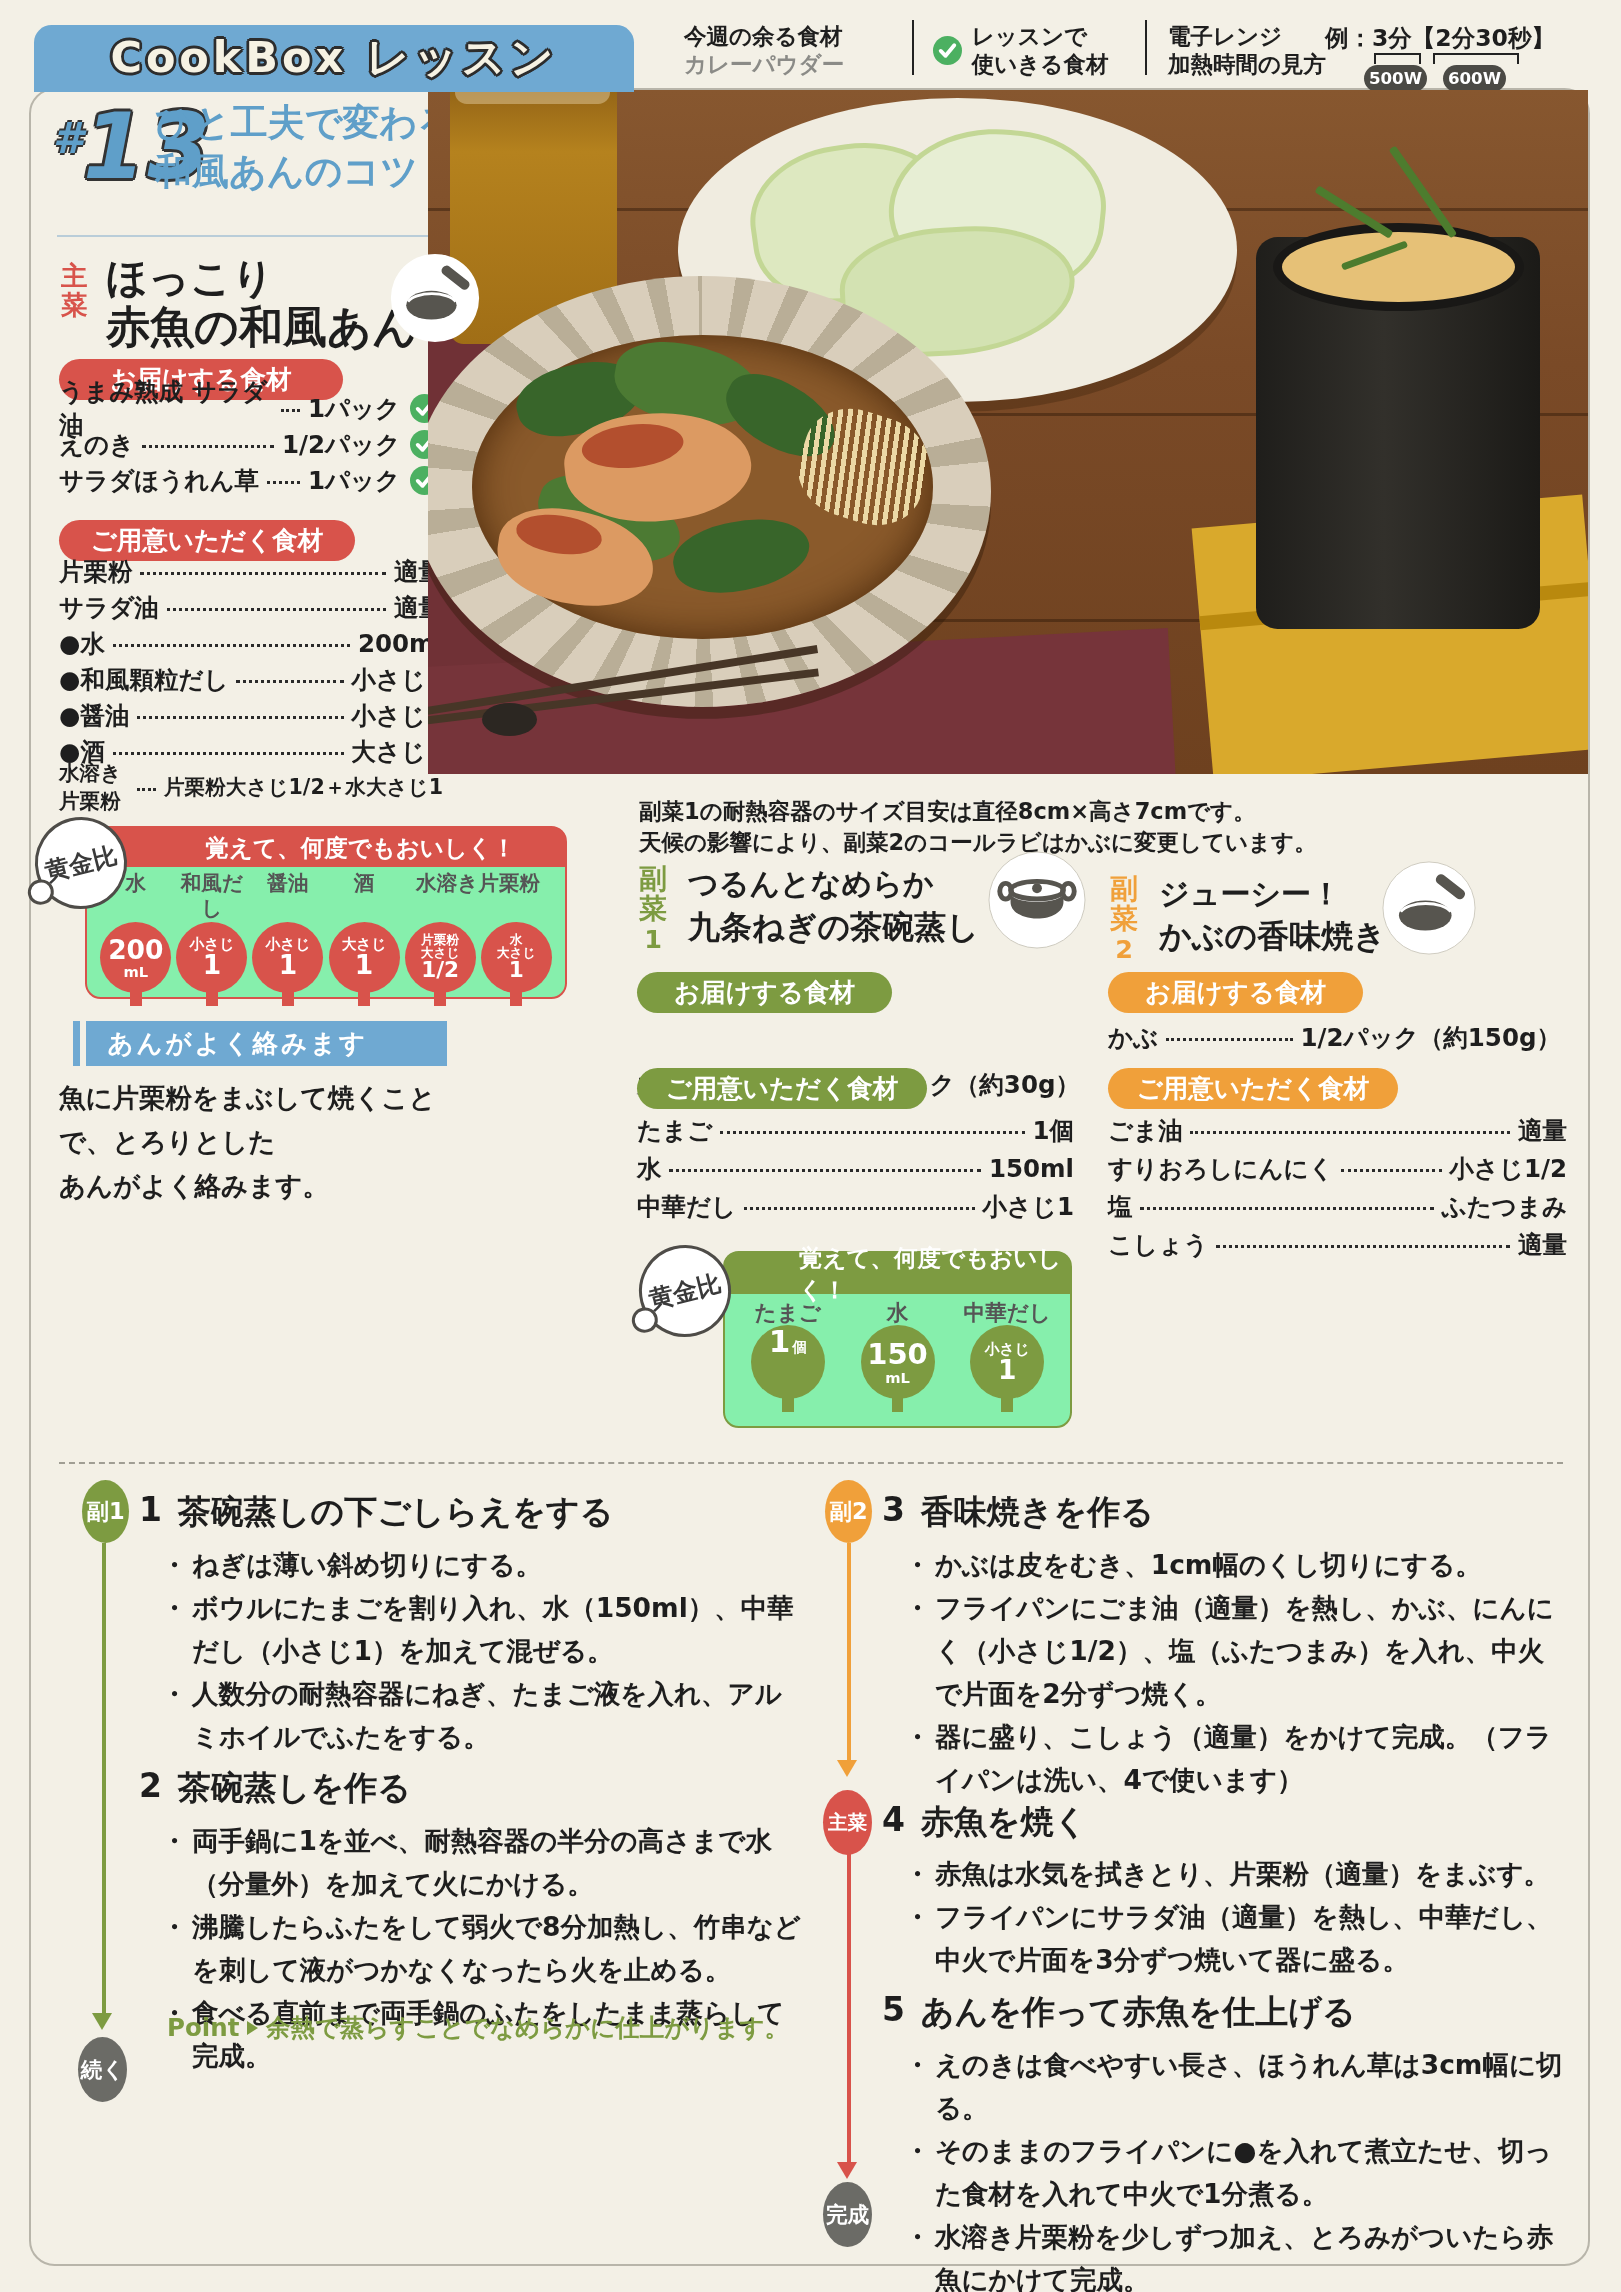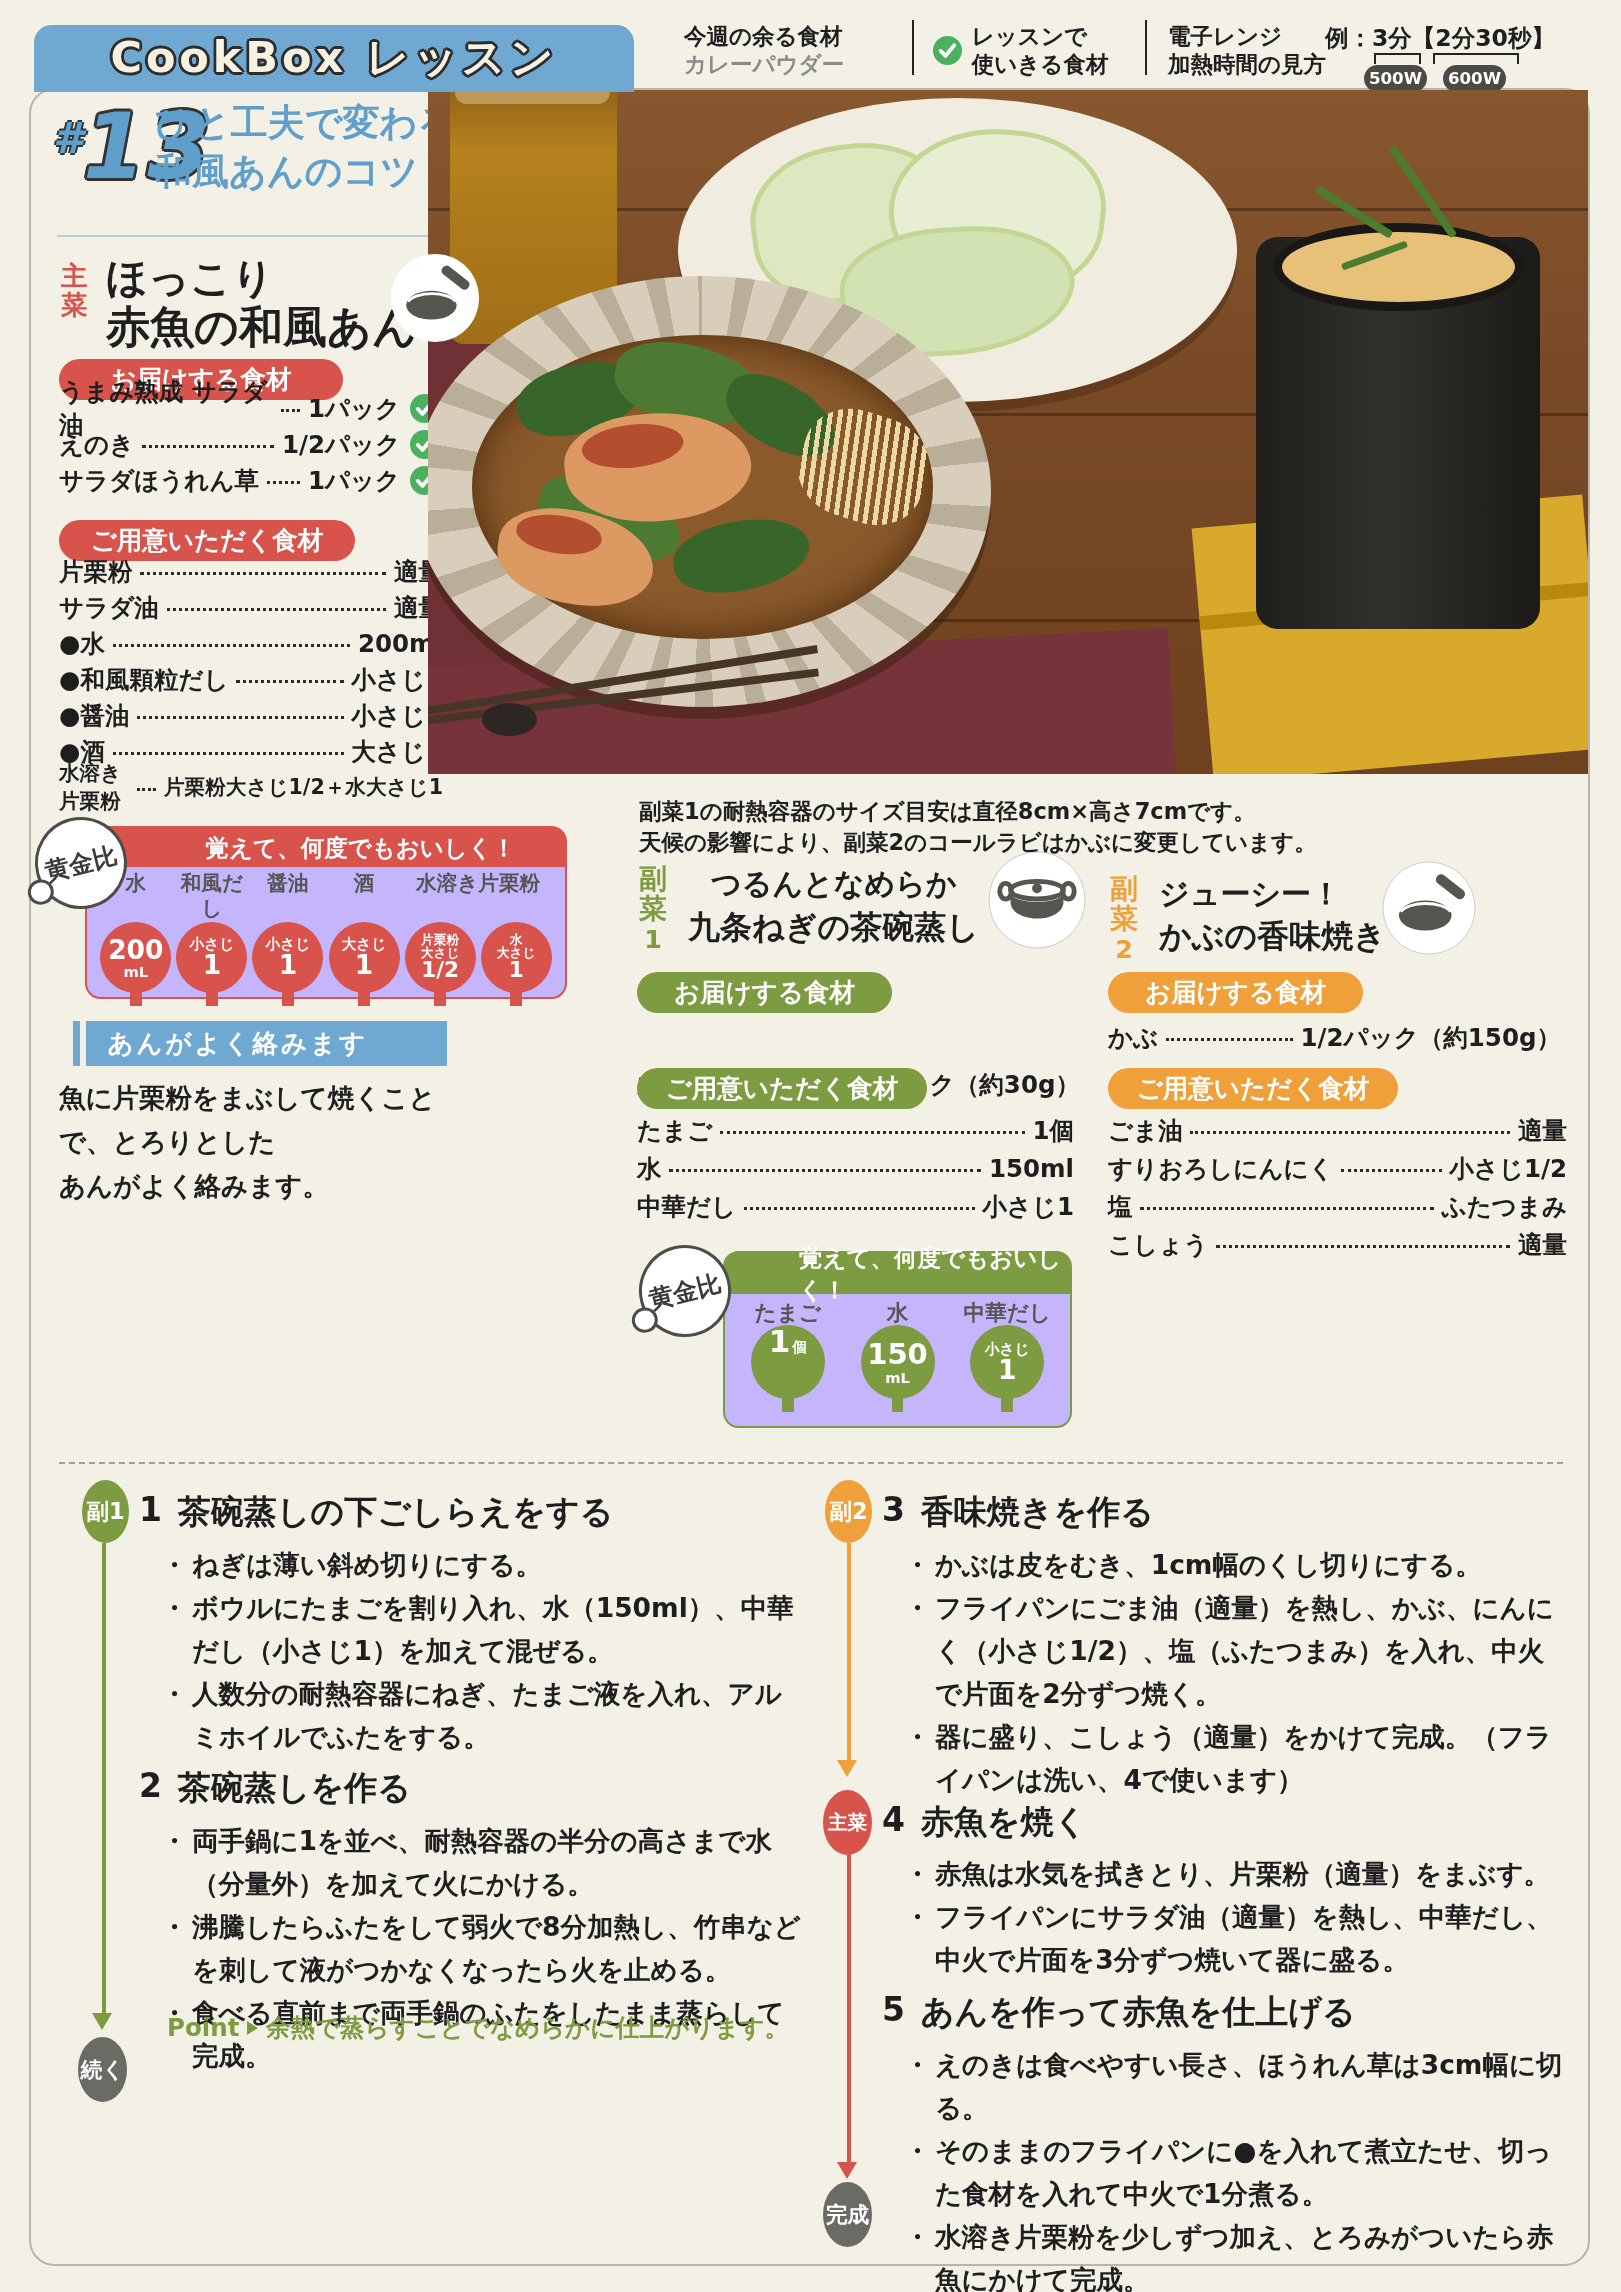--- a/index.html
+++ b/index.html
@@ -40,21 +40,21 @@
     color:#fff;font-weight:800;font-size:25.5px;}
   .pill.red{background:#d8534b;} .pill.green{background:#7d9b41;} .pill.orange{background:#f0a03a;}
   
   .ing-col{display:flex;flex-direction:column;}
   .ing-row{display:flex;align-items:center;font-weight:700;font-size:24.5px;height:36px;}
   .ing-row .leader{flex:1;margin:0 7.8px 7.8px 7.8px;border-bottom:3.9px dotted #2a2a2a;height:11.8px;min-width:19.6px;}
   .ing-row .amt{white-space:nowrap;}
   .ing-row.small{font-size:20.6px;}
   .chk{width:29px;height:29px;margin-left:9.8px;flex:none;}
   
-  .ratio-box{background:#c4b5fd;border-radius:15.7px;}
+  .ratio-box{background:#86efac;border-radius:15.7px;}
   .ratio-box.red{border:2.9px solid #d8534b;}
   .ratio-box.green{border:2.9px solid #7d9b41;}
   .ratio-head{height:39px;border-radius:9.8px 9.8px 0 0;color:#fff;font-weight:800;font-size:23.5px;
     display:flex;align-items:center;}
   .ratio-box.red .ratio-head{background:#d8534b;justify-content:center;padding-left:69px;}
   .ratio-box.green .ratio-head{background:#7d9b41;padding-left:74px;}
   .rgrid{display:grid;padding:3.9px 11.8px 0 11.8px;}
   .rlabel{font-size:20.6px;font-weight:800;color:#555;text-align:center;line-height:25.5px;}
   .cwrap{display:flex;flex-direction:column;align-items:center;}
   .rcircle{border-radius:50%;color:#fff;display:flex;flex-direction:column;align-items:center;justify-content:center;line-height:1.05;}
@@ -348,21 +348,21 @@
   <div class="abs" id="caption">
     <div>副菜1の耐熱容器のサイズ目安は直径8cm×高さ7cmです。</div>
     <div>天候の影響により、副菜2のコールラビはかぶに変更しています。</div>
   </div>
 
   <div class="abs vbadge" id="s1-badge">
     <div>副</div>
       <div>菜</div>
       <div style="font-size:25.5px;">1</div>
   </div>
-  <div class="abs side-sub" style="left:688px;top:864px;margin-left:23px;">つるんとなめらか</div>
+  <div class="abs side-sub" style="left:688px;top:864px;">つるんとなめらか</div>
   <div class="abs side-title" style="left:688px;top:906px;">九条ねぎの茶碗蒸し</div>
   <svg class="abs icon-circle" style="left:988px;top:851px;" width="98" height="98" viewBox="0 0 100 100">
     <circle cx="50" cy="50" r="49" fill="#fff" stroke="#ccc9bd" stroke-width="1"></circle>
     <ellipse cx="50" cy="40" rx="27" ry="9" fill="none" stroke="#57554f" stroke-width="5"></ellipse>
     <circle cx="50" cy="38" r="5" fill="#57554f"></circle>
     <path d="M23 43 v9 c0 10 12 17 27 17 s27 -7 27 -17 v-9 a27 9 0 0 1 -54 0 z" fill="#57554f"></path>
     <ellipse cx="18" cy="41" rx="6" ry="8" fill="none" stroke="#57554f" stroke-width="5"></ellipse>
     <ellipse cx="82" cy="41" rx="6" ry="8" fill="none" stroke="#57554f" stroke-width="5"></ellipse>
   </svg>
 

